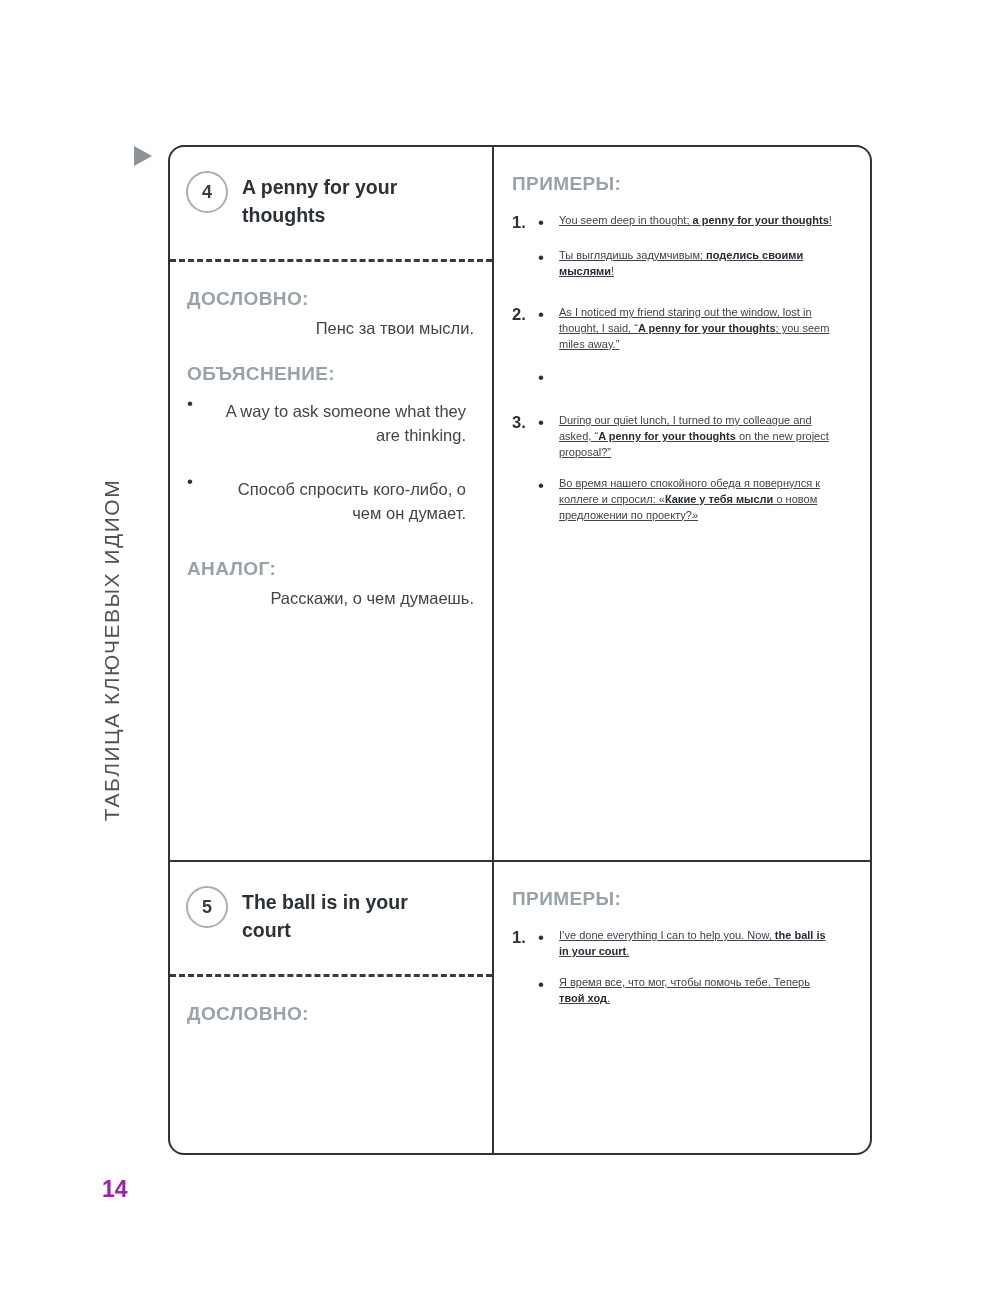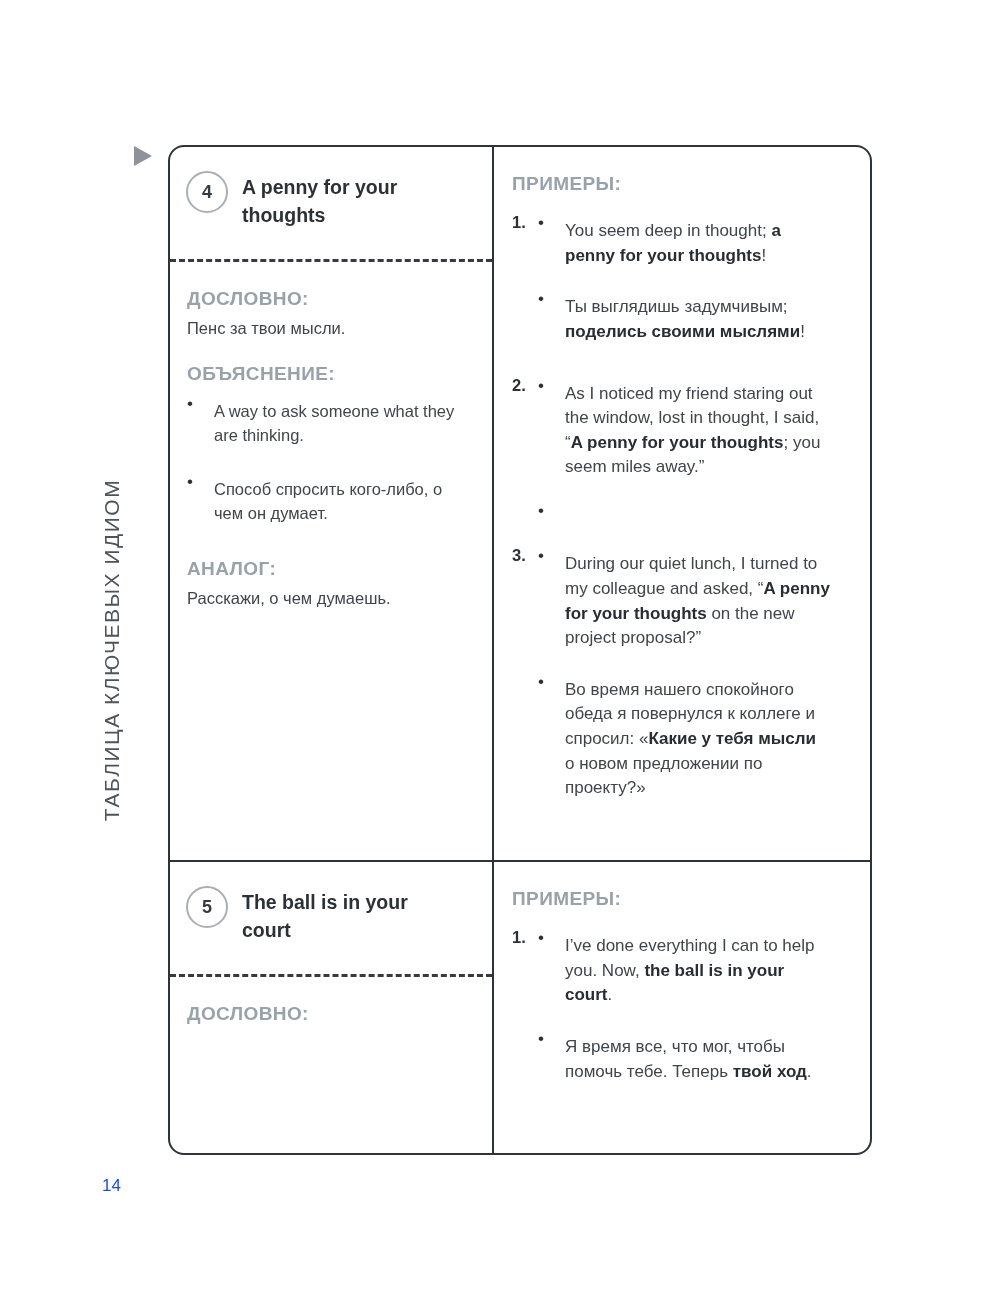--- a/index.html
+++ b/index.html
@@ -103,20 +103,21 @@
     font-size: 19px;
     font-weight: 600;
     letter-spacing: 0.4px;
     color: #98a2a9;
   }
   .body {
     margin: 0 0 22px 0;
     font-size: 16.5px;
     line-height: 1.45;
     color: #3f454b;
+    text-align: right;
   }
   .bullet-line {
     display: grid;
     grid-template-columns: 19px 1fr;
     margin-bottom: 14px;
   }
   .bullet-line:last-of-type { margin-bottom: 24px; }
   .bullet-line .body { margin: 8px; }
   .blt {
     font-size: 17px;
@@ -134,36 +135,37 @@
     align-items: start;
     margin-bottom: 11px;
   }
   .exnum {
     font-size: 16.5px;
     font-weight: 700;
     color: #2b3137;
     line-height: 1.42;
   }
   .extext {
-    margin: 8px;
-    font-size: 17px;
+    margin: 2px;
+    font-size: 11px;
     line-height: 1.45;
     color: #3f454b;
+    text-decoration: underline;
   }
   .r { font-weight: 400; }
   .b { font-weight: 700; color: #272d33; }
 
   
   .pageno {
     position: absolute;
     left: 102px;
     top: 1176px;
-    font-size: 17px;
-    font-weight: 400;
-    color: #1d4ed8;
+    font-size: 23px;
+    font-weight: 700;
+    color: #a21caf;
   }
 </style>
 </head>
 <body>
 
 <span class="marker"></span>
 
 <div class="vlabel-anchor">
   <span class="vlabel">ТАБЛИЦА КЛЮЧЕВЫХ ИДИОМ</span>
 </div>

